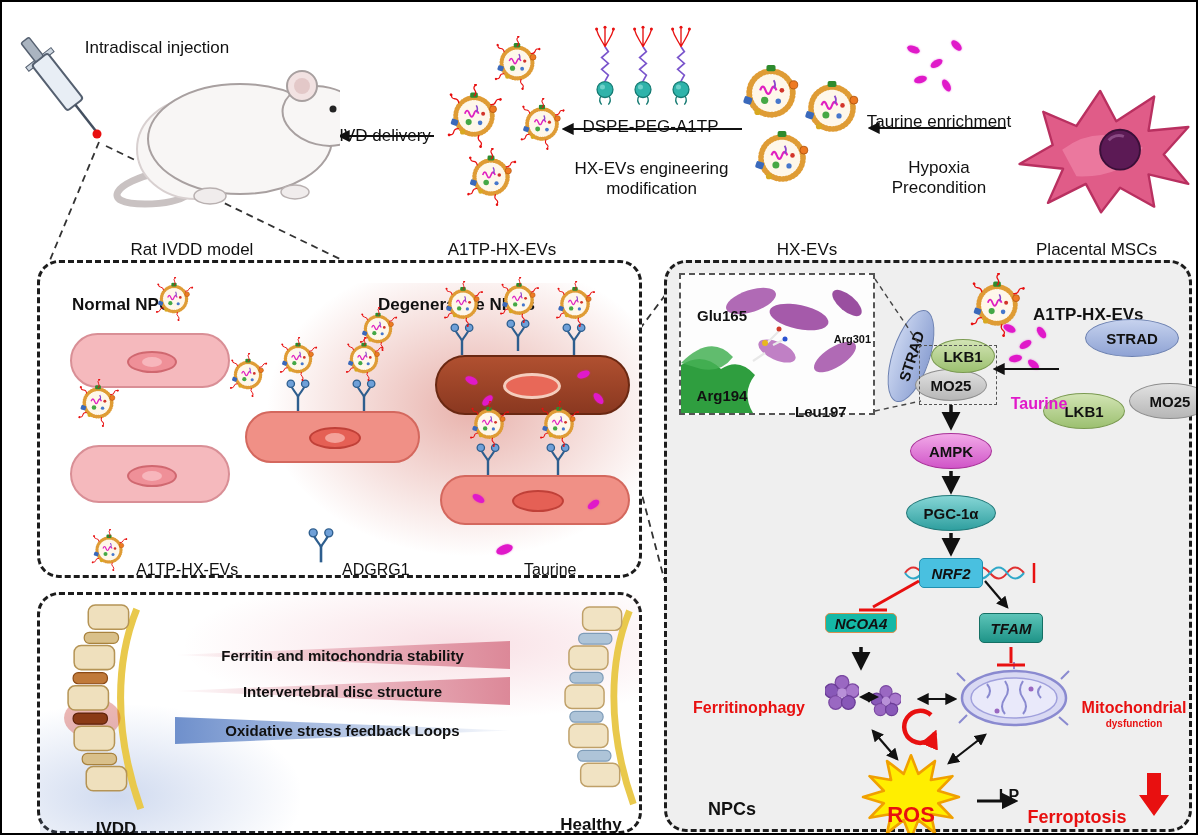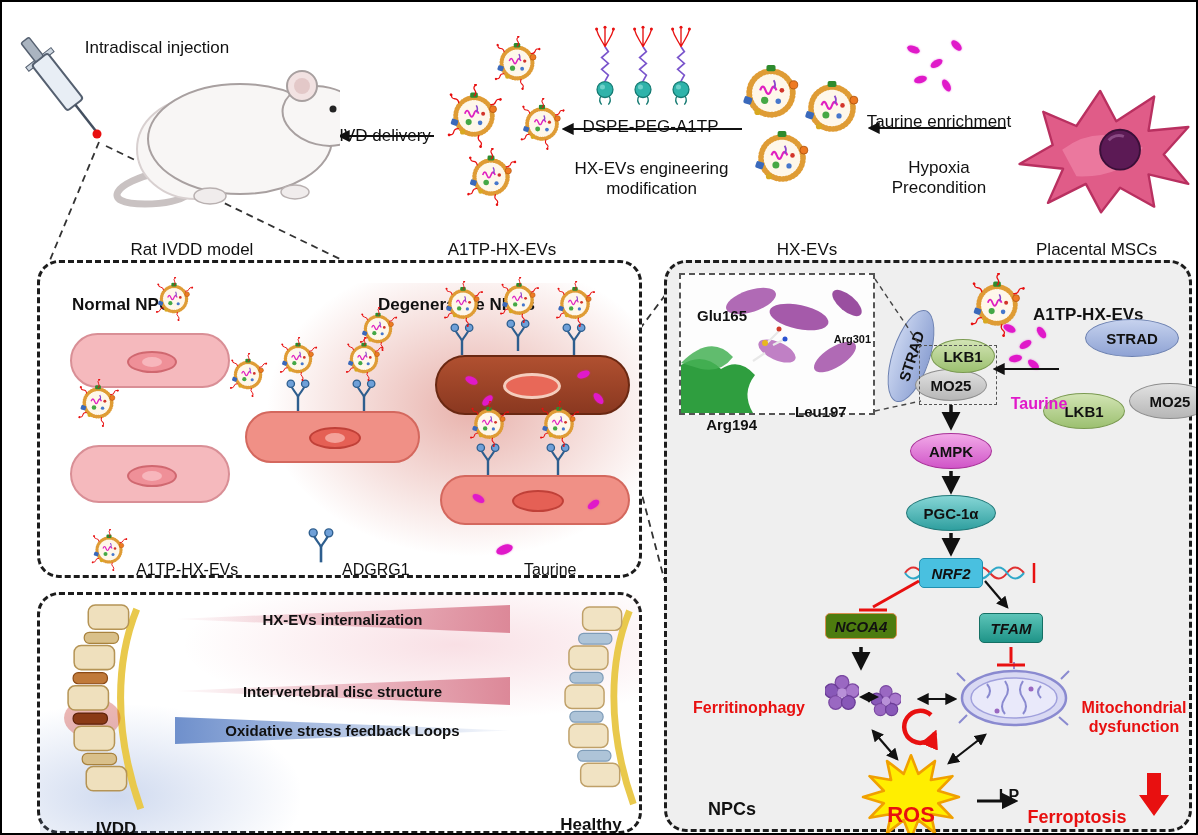--- a/index.html
+++ b/index.html
@@ -324,23 +324,23 @@
     </g>
     <g fill="#aec4d8" stroke="#7e9cb8" stroke-width="1.2">
       <rect x="26" y="29" width="34" height="11" rx="5"></rect>
           <rect x="17" y="69" width="34" height="11" rx="5"></rect>
       <rect x="17" y="109" width="34" height="11" rx="5"></rect>
           <rect x="25" y="149" width="34" height="11" rx="5"></rect>
     </g>
   </svg>
   <div class="txt b" style="left:506px;top:200px;width:90px">Healthy</div>
 
-  <div class="bar" style="left:135px;top:10px;width:335px;height:28px">
+  <div class="bar" style="left:135px;top:46px;width:335px;height:28px">
     <div class="shape" style="background:linear-gradient(90deg, rgba(240,195,204,0.05), #dc8898);clip-path:polygon(0 50%, 100% 0, 100% 100%)"></div>
-    <div class="t">HX-EVs internalization</div>
+    <div class="t">Ferritin and mitochondria stability</div>
   </div>
   <div class="bar" style="left:135px;top:82px;width:335px;height:28px">
     <div class="shape" style="background:linear-gradient(90deg, rgba(240,195,204,0.05), #dc8898);clip-path:polygon(0 50%, 100% 0, 100% 100%)"></div>
     <div class="t">Intervertebral disc structure</div>
   </div>
 
   <div class="bar" style="left:135px;top:122px;width:335px;height:27px">
     <div class="shape" style="background:linear-gradient(90deg, #6f90cc, rgba(185,201,232,0.08));clip-path:polygon(0 0, 100% 50%, 0 100%)"></div>
     <div class="t">Oxidative stress feedback Loops</div>
   </div>
@@ -357,21 +357,21 @@
       <ellipse cx="154" cy="82" rx="24" ry="10" fill="#b06ab5" transform="rotate(-32 154 82)"></ellipse>
       <ellipse cx="96" cy="76" rx="20" ry="9" fill="#c080c5" transform="rotate(24 96 76)"></ellipse>
       <ellipse cx="166" cy="28" rx="18" ry="8" fill="#9a4fa0" transform="rotate(40 166 28)"></ellipse>
       <path d="M86,68 L98,56 M92,70 L104,64 M84,78 L72,86" stroke="#e8e8e8" stroke-width="2.2"></path>
       <circle cx="98" cy="54" r="2.5" fill="#d23a2a"></circle>
           <circle cx="104" cy="64" r="2.5" fill="#2a52d2"></circle>
       <circle cx="84" cy="68" r="3" fill="#e8b820"></circle>
     </svg>
     <div class="txt b" style="left:6px;top:12px;width:70px;font-size:15px;text-align:center">Glu165</div>
     <div class="txt b" style="left:120px;top:38px;width:70px;font-size:11px;text-align:right">Arg301</div>
-    <div class="txt b" style="left:6px;top:121px;width:70px;font-size:15px;text-align:right">Arg194</div>
+    <div class="txt b" style="left:6px;top:92px;width:70px;font-size:15px;text-align:center">Arg194</div>
     <div class="txt b" style="left:114px;top:108px;width:70px;font-size:15px;text-align:left">Leu197</div>
   </div>
 
   <div class="ellipse" style="left:196px;top:74px;width:96px;height:38px;transform:rotate(-72deg);background:linear-gradient(180deg,#c6d2ee,#8fa3d4);border:1.5px solid #6a7fb0">STRAD</div>
   <div class="ellipse" style="left:248px;top:106px;width:72px;height:32px;background:linear-gradient(180deg,#e2e2e2,#b6b6b6);border:1.5px solid #8e8e8e">MO25</div>
   <div class="ellipse" style="left:264px;top:76px;width:64px;height:34px;background:linear-gradient(180deg,#d2e4b4,#9cc070);border:1.5px solid #7a9a50">LKB1</div>
   <div class="abs" style="left:252px;top:82px;width:76px;height:58px;border:1.5px dashed #555"></div>
 
   <svg class="abs" style="left:298px;top:10px" width="64" height="64">
         <use href="#vesA"></use>
@@ -391,21 +391,21 @@
 
   <svg class="abs" style="left:236px;top:297px" width="136" height="26" viewBox="0 0 136 26">
     <path d="M2,13 q8,-11 17,0 t17,0 t17,0 t17,0 t17,0 t17,0 t17,0" fill="none" stroke="#e03030" stroke-width="2"></path>
     <path d="M2,13 q8,11 17,0 t17,0 t17,0 t17,0 t17,0 t17,0 t17,0" fill="none" stroke="#2fa8c8" stroke-width="2"></path>
     <line x1="131" y1="3" x2="131" y2="23" stroke="#e81010" stroke-width="2.5"></line>
   </svg>
 
   <div class="ellipse" style="left:243px;top:170px;width:82px;height:36px;background:linear-gradient(180deg,#f2aaе8,#d055c8);background:linear-gradient(180deg,#f2aae8,#d055c8);border:1.5px solid #a83098">AMPK</div>
   <div class="ellipse" style="left:239px;top:232px;width:90px;height:36px;background:linear-gradient(180deg,#86d6d6,#2f9f9f);border:1.5px solid #1f7878">PGC-1α</div>
   <div class="nodebox" style="left:252px;top:295px;width:64px;height:30px;background:#49c0e0;border:1.5px solid #2090b0">NRF2</div>
-  <div class="nodebox" style="left:158px;top:350px;width:72px;height:26px;background:#4d7c0f;border:1.5px solid #d89050">NCOA4</div>
+  <div class="nodebox" style="left:158px;top:350px;width:72px;height:20px;background:#14b8a6;border:1.5px solid #d89050">NCOA4</div>
   <div class="nodebox" style="left:312px;top:350px;width:64px;height:30px;background:linear-gradient(180deg,#5cc4b8,#1f9488);border:1.5px solid #147064">TFAM</div>
 
   <svg class="abs" style="left:146px;top:402px" width="104" height="66" viewBox="0 0 104 66">
     <use href="#fercluster" x="12" y="10" width="34" height="38"></use>
     <use href="#fercluster" x="58" y="20" width="30" height="34"></use>
   </svg>
 
   <svg class="abs" style="left:288px;top:398px" width="118" height="74" viewBox="0 0 118 74">
     <path d="M10,20 L2,12 M12,54 L4,62 M106,18 L114,10 M104,56 L113,64 M59,8 L59,1" stroke="#8a8ad0" stroke-width="2"></path>
     <ellipse cx="59" cy="37" rx="52" ry="27" fill="#d9d9f3" stroke="#8a8ad0" stroke-width="2.5"></ellipse>
@@ -446,20 +446,20 @@
 
     <line x1="310" y1="538" x2="348" y2="538" stroke="#111" stroke-width="3" marker-end="url(#ah)"></line>
   </svg>
 
   <svg class="abs" style="left:472px;top:510px" width="30" height="44" viewBox="0 0 30 44">
     <polygon points="8,0 22,0 22,22 30,22 15,43 0,22 8,22" fill="#e81010"></polygon>
   </svg>
 
   <div class="txt b red" style="left:26px;top:416px;width:128px;font-size:16px;text-align:left">Ferritinophagy</div>
   <div class="txt b red" style="left:404px;top:416px;width:126px;font-size:16px">Mitochondrial</div>
-  <div class="txt b red" style="left:404px;top:435px;width:126px;font-size:16px">dysfunction</div>
+  <div class="txt b red" style="left:404px;top:435px;width:126px;font-size:10px">dysfunction</div>
   <div class="txt b red" style="left:214px;top:519px;width:60px;font-size:22px">ROS</div>
   <div class="txt b" style="left:320px;top:504px;width:44px;font-size:16px">LP</div>
   <div class="txt b red" style="left:352px;top:524px;width:116px;font-size:18px">Ferroptosis</div>
   <div class="txt b" style="left:20px;top:516px;width:90px;font-size:18px;text-align:center">NPCs</div>
 </div>
 
 </div>
 
 </body></html>

